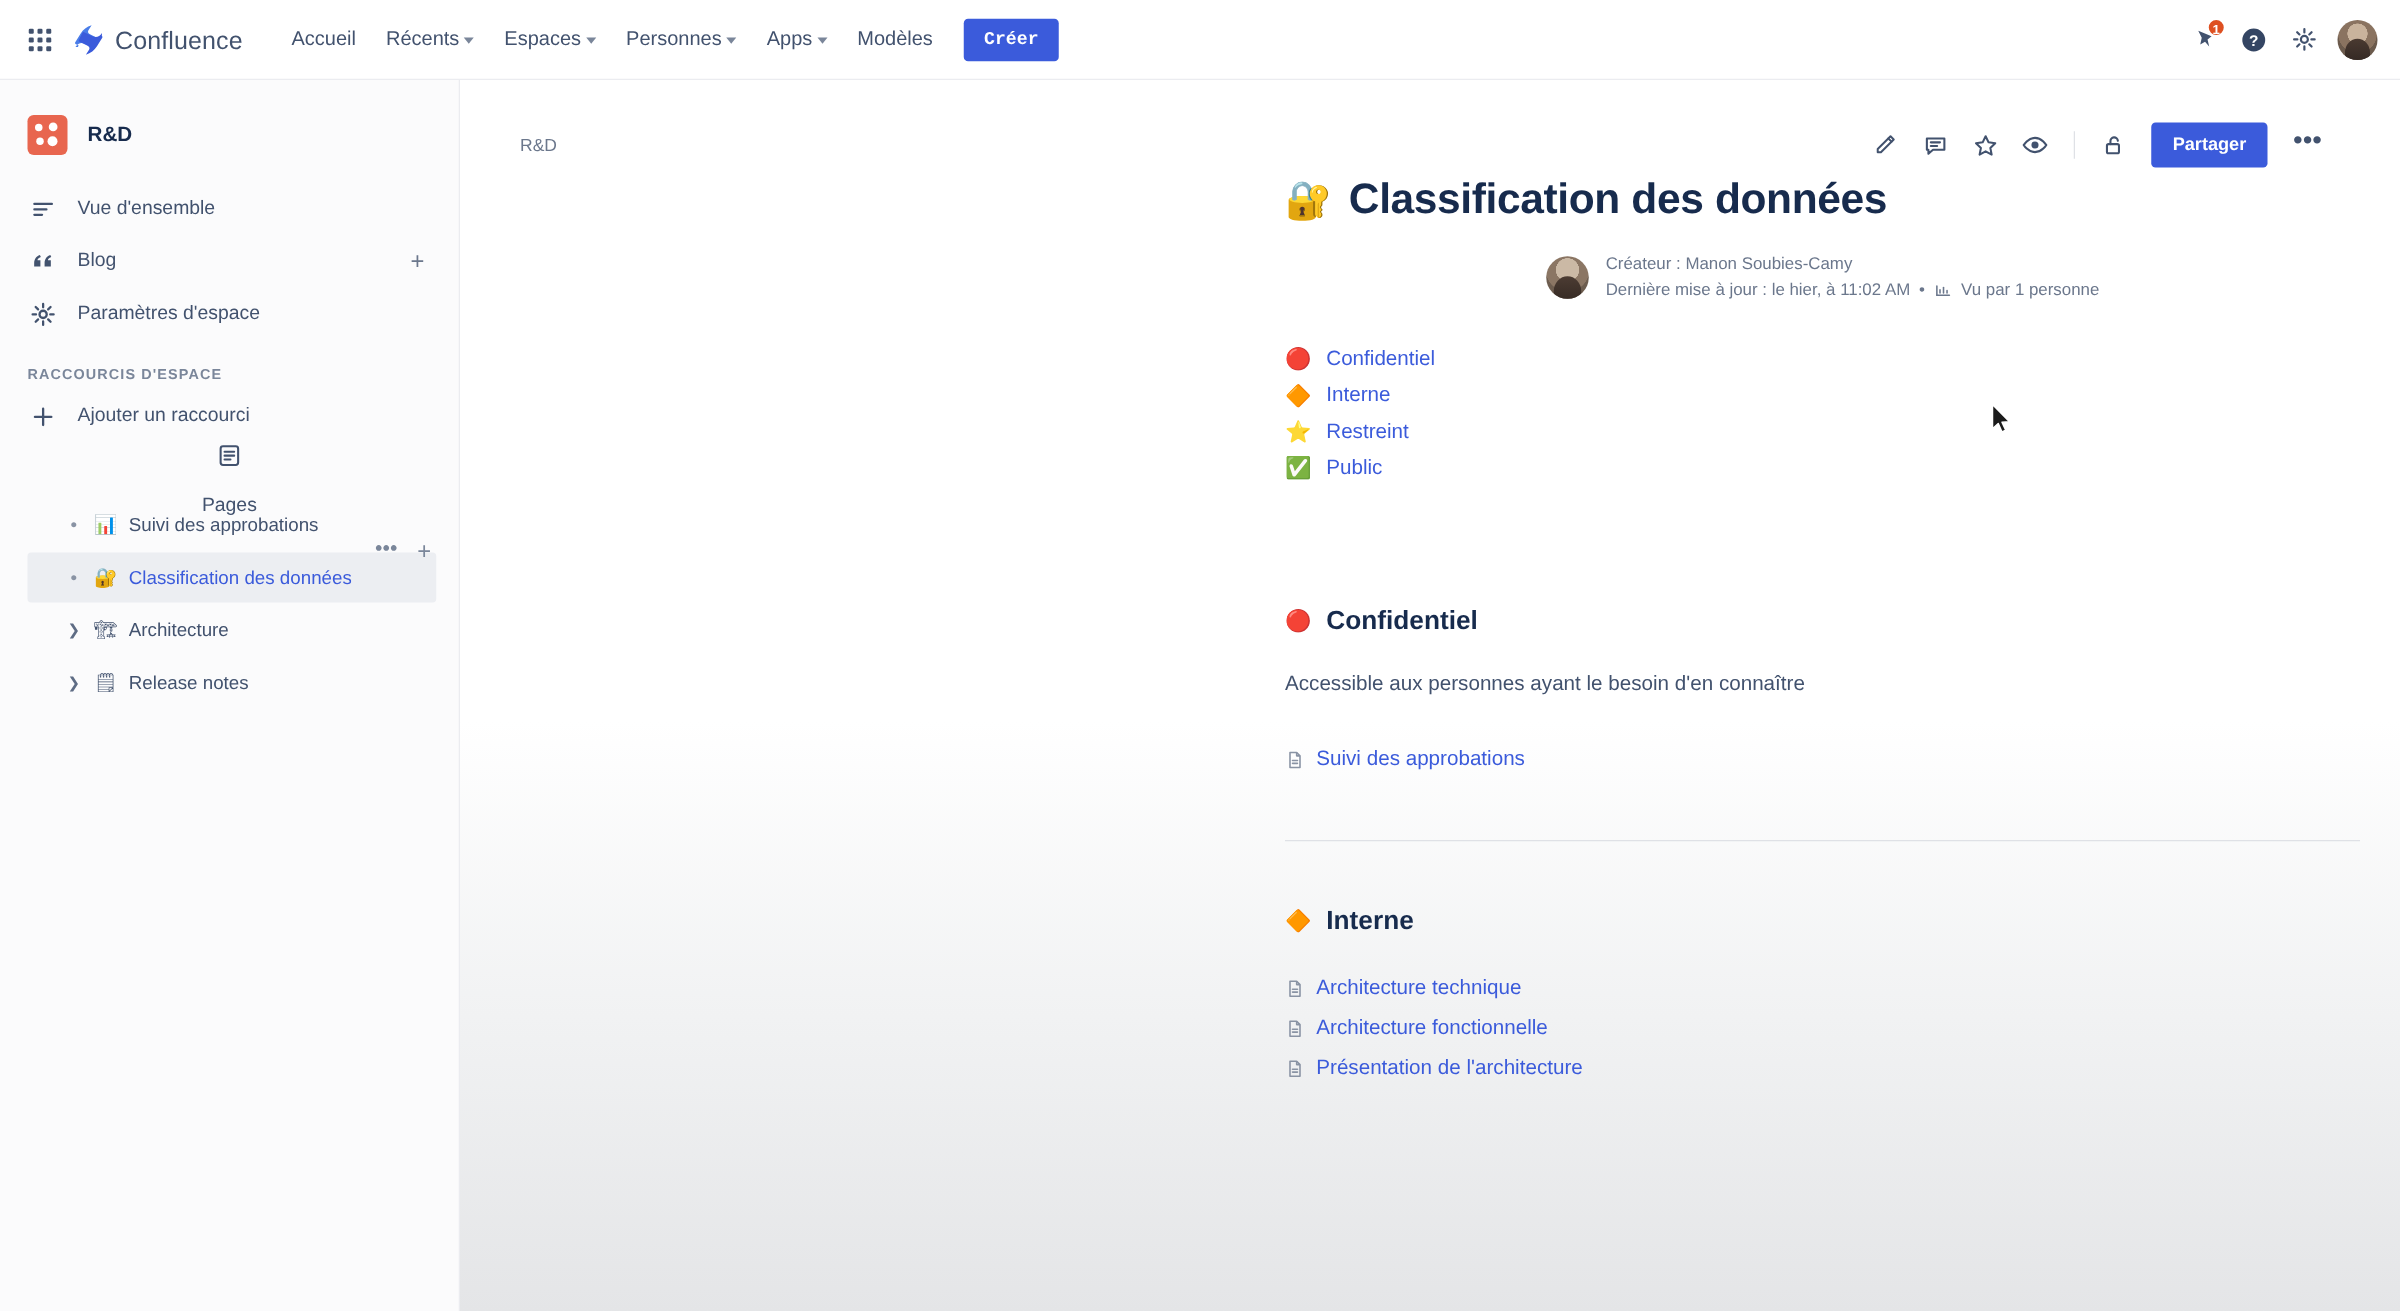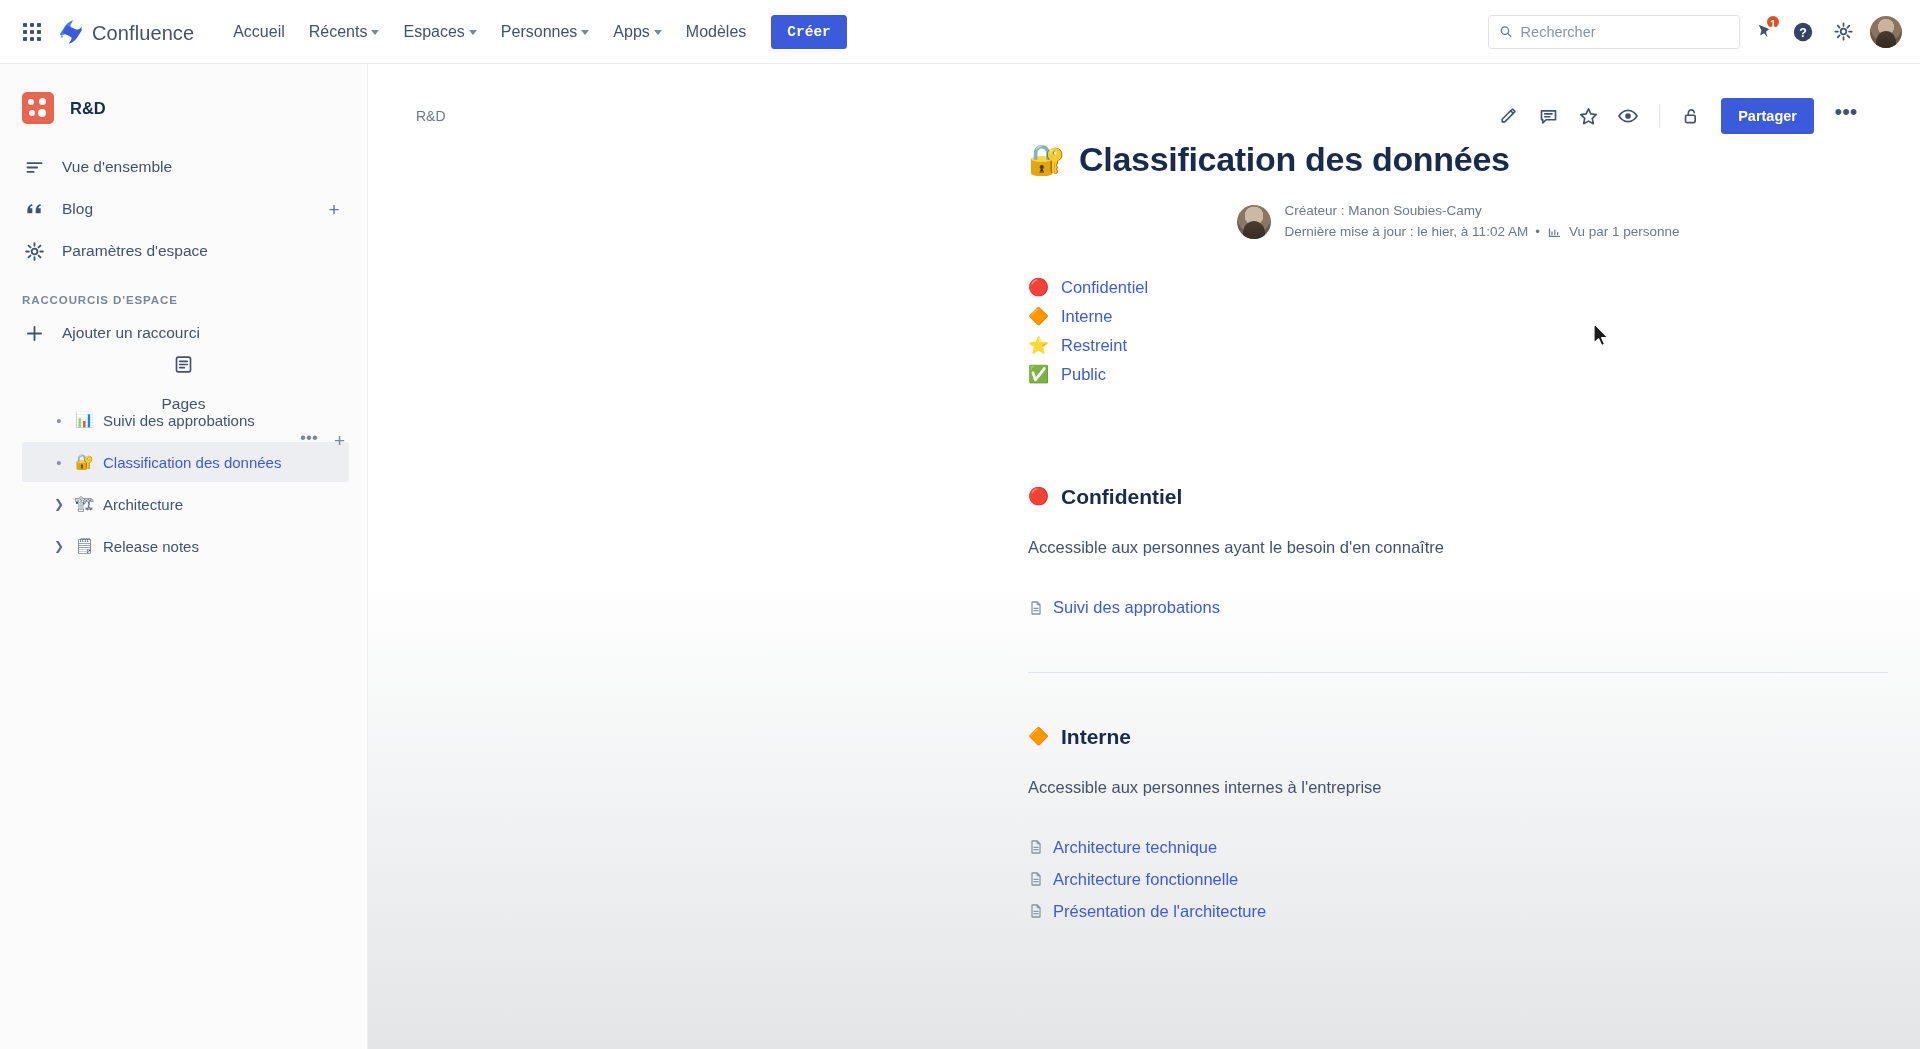--- a/index.html
+++ b/index.html
@@ -266,27 +266,20 @@
     </div>
     <div class="nav-link">
       <span>Modèles</span>
     </div>
   </nav>
 
   <button class="btn-create">Créer</button>
 
   <div class="topnav-right">
 
-    <div class="searchbox">
-      <svg width="15" height="15" viewBox="0 0 24 24" fill="none" stroke="#6b778c" stroke-width="2.2">
-        <circle cx="10.5" cy="10.5" r="6.5"></circle>
-          <line x1="15.4" y1="15.4" x2="21" y2="21" stroke-linecap="round"></line>
-      </svg>
-      <input type="text" placeholder="Rechercher" style="">
-    </div>
 
     <button class="icon-btn">
       <svg width="21" height="21" viewBox="0 0 24 24" fill="#42526e">
         <path d="M6.4 4.2 L18.6 9.1 L14.9 12.2 L16.4 18.6 L12.6 14.1 L8.2 16.6 L9.6 10.6 Z"></path>
       </svg>
       <span class="badge">1</span>
     </button>
 
     <button class="icon-btn">
       <svg width="22" height="22" viewBox="0 0 24 24">
@@ -520,21 +513,20 @@
         </div>
       </section>
 
       <div class="hr"></div>
 
       <section>
         <h2 class="sec-head">
           <span class="legend-emoji">🔶</span>
           <span>Interne</span>
         </h2>
-        <p class="sec-body">Accessible aux personnes internes à l'entreprise</p>
 
         <div class="doclink">
           <span style="display:inline-flex;">
             <svg width="16" height="16" viewBox="0 0 24 24" fill="none" stroke="#8993a4" stroke-width="1.9" stroke-linejoin="round">
               <path d="M6 3h8l4 4v14H6z"></path>
                 <path d="M14 3v4h4"></path>
               <line x1="9" y1="12.5" x2="15" y2="12.5" stroke-linecap="round"></line>
               <line x1="9" y1="16" x2="15" y2="16" stroke-linecap="round"></line>
             </svg>
           </span>

